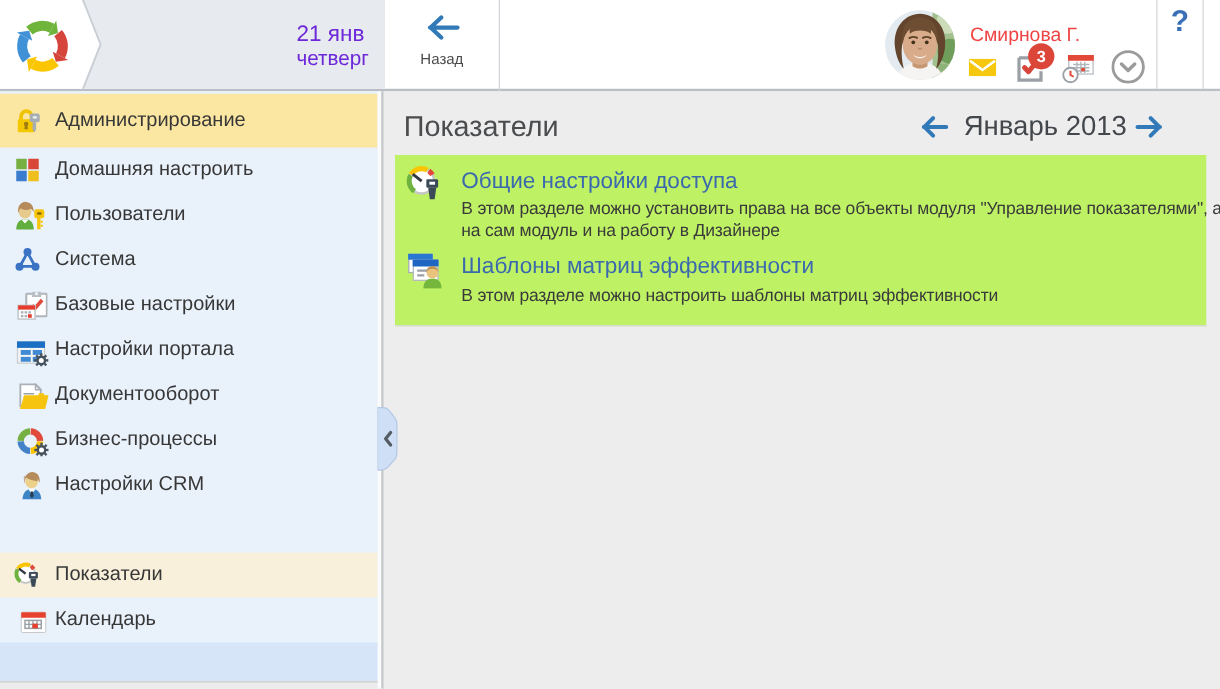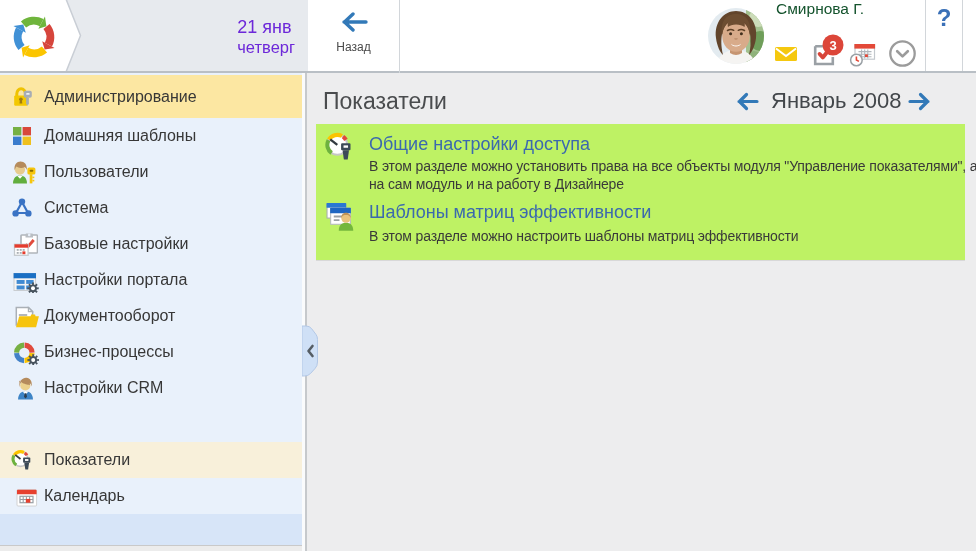--- a/index.html
+++ b/index.html
@@ -6,21 +6,21 @@
 .abs{position:absolute}
 #stage{position:relative;width:976px;height:551px}
 
 #topbar{position:absolute;left:0;top:0;width:976px;height:73px;background:#fff;border-bottom:2px solid #b9bfc5}
 #tl-gray{position:absolute;left:0;top:0;width:308px;height:71px;background:#e7eaee}
 #date{position:absolute;right:13px;top:17px;text-align:left;color:#6d28d9}
 #date .d1{font-size:18px;line-height:20px}
 #date .d2{font-size:16.5px;line-height:21px}
 #backbtn{position:absolute;left:308px;top:0;width:92px;height:87px;border-right:1px solid #d2d6da;text-align:center}
 #backbtn .lbl{position:absolute;left:0;top:40px;width:100%;font-size:12px;color:#4a4a4a}
-#uname{position:absolute;left:776px;top:0;width:100px;font-size:15.5px;color:#14532d;white-space:nowrap}
+#uname{position:absolute;left:776px;top:20px;width:100px;font-size:15.5px;color:#ef4444;white-space:nowrap}
 #helpsep{position:absolute;left:925px;top:0;width:38px;height:71px;border-left:1px solid #d2d6da;border-right:1px solid #d2d6da}
 #help{position:absolute;left:0;top:4px;width:100%;text-align:center;color:#3a70b7;font-size:24px;font-weight:bold}
 
 #sidebar{position:absolute;left:0;top:73px;width:302px;height:478px;background:#e9f1fb}
 #sidegap{position:absolute;left:302px;top:73px;width:3px;height:478px;background:#fafbfc}
 #sideline{position:absolute;left:305px;top:73px;width:2px;height:478px;background:#c6c9cc}
 .mi{position:absolute;left:0;width:302px;height:36px}
 .mi .txt{position:absolute;left:44px;top:50%;margin-top:-8px;font-size:16px;color:#373737;line-height:16px}
 .mi svg{position:absolute;left:11px;top:50%;margin-top:-11px}
 #mi1{top:2px;height:43px;background:#fce7a2}
@@ -142,21 +142,21 @@
     <path d="M5.8 10.5 V7.8 C5.8 4.8 7.7 2.8 10.1 2.8 C12.5 2.8 14.4 4.8 14.4 7.8 V10.5" fill="none" stroke="#efc202" stroke-width="3"></path>
     <rect x="3.2" y="9.4" width="13.4" height="10.4" rx="1.2" fill="#f3c801"></rect>
     <circle cx="9.9" cy="13.2" r="1.8" fill="#a07c10"></circle>
     <path d="M8.9 13.8 H10.9 L11.3 17.4 H8.5 Z" fill="#a07c10"></path>
     <rect x="12.8" y="4.8" width="8" height="7" rx="1.7" fill="#a7adb4"></rect>
     <rect x="15.1" y="7" width="3.6" height="1.8" rx="0.9" fill="#eef1f3"></rect>
     <path d="M15.1 11.8 H17.9 L17.9 17.8 L16.5 19.8 L15.1 17.8 Z" fill="#a7adb4"></path>
   </svg>
       </div>
   <div class="mi" style="top:45px">
-        <span class="txt">Домашняя шаблоны</span>
+        <span class="txt">Домашняя настроить</span>
         <svg width="22" height="22" viewBox="0 0 22 22">
     <rect x="2" y="2" width="8.4" height="8.4" fill="#76b043"></rect>
     <rect x="11.6" y="2" width="8.4" height="8.4" fill="#d8473a"></rect>
     <rect x="2" y="11.6" width="8.4" height="8.4" fill="#3a7ccd"></rect>
     <rect x="11.6" y="11.6" width="8.4" height="8.4" fill="#efc01d"></rect>
   </svg>
       </div>
   <div class="mi" style="top:81px">
         <span class="txt">Пользователи</span>
         <svg style="left:10px;margin-top:-12px" width="26" height="24" viewBox="0 0 26 24">
@@ -282,21 +282,21 @@
 <div id="sidegap"></div>
 <div id="sideline"></div>
 <div id="sidefill"></div>
 <div id="sidebottom"></div>
 
 <div id="main">
   <div id="h1">Показатели</div>
   <svg id="navL" width="22" height="19" viewBox="0 0 22 19">
         <path d="M2 9.5 H20 M9.5 2.5 L2.5 9.5 L9.5 16.5" fill="none" stroke="#3279b8" stroke-width="3.2" stroke-linecap="round" stroke-linejoin="round"></path>
       </svg>
-  <div id="monthnav">Январь 2008</div>
+  <div id="monthnav">Январь 2013</div>
   <svg id="navR" width="22" height="19" viewBox="0 0 22 19">
         <path d="M2 9.5 H20 M12.5 2.5 L19.5 9.5 L12.5 16.5" fill="none" stroke="#3279b8" stroke-width="3.2" stroke-linecap="round" stroke-linejoin="round"></path>
       </svg>
   <div id="card">
     <svg class="abs" style="left:9px;top:8px" width="30" height="30" viewBox="0 0 28 28">
       <circle cx="11.5" cy="12" r="9.3" fill="#fff" stroke="#c6c6c6" stroke-width="1.8"></circle>
       <g fill="none" stroke-width="3.8">
         <path d="M6.17 19.62 A9.3 9.3 0 0 1 3.29 7.63" stroke="#6eb23f"></path>
         <path d="M3.61 7.07 A9.3 9.3 0 0 1 15.87 3.79" stroke="#fbc400"></path>
         <path d="M16.83 4.38 A9.3 9.3 0 0 1 19.55 7.35" stroke="#e2483b"></path>

